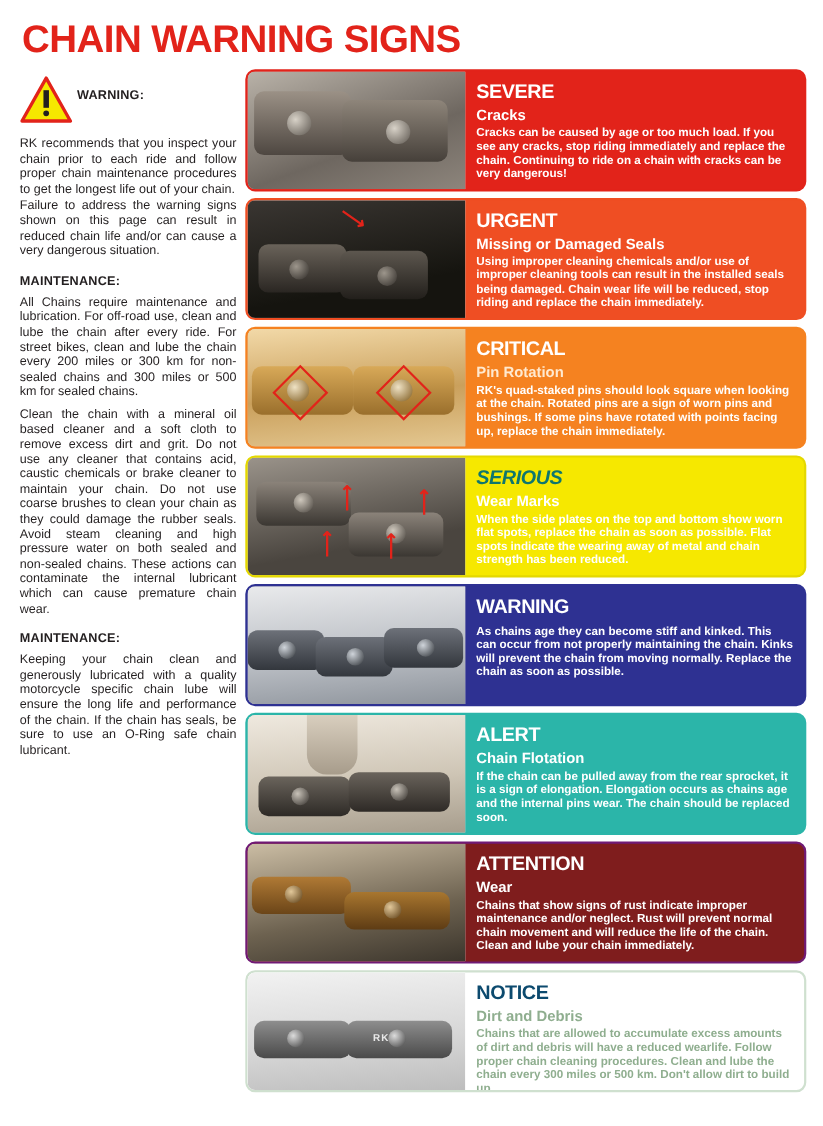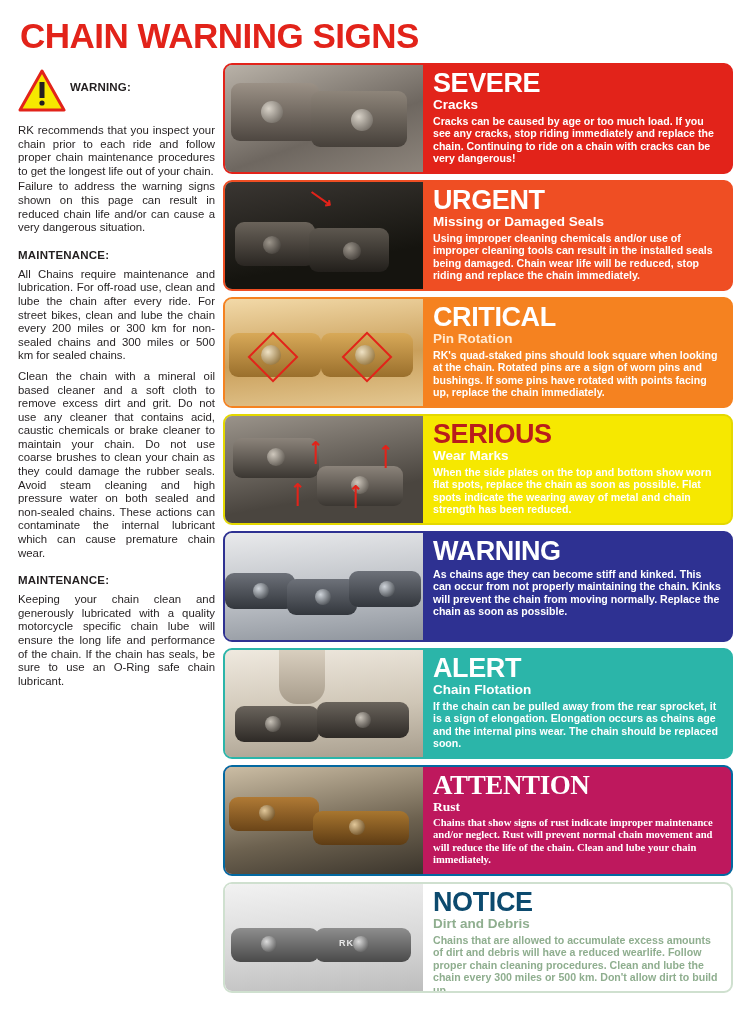--- a/index.html
+++ b/index.html
@@ -59,39 +59,39 @@
     overflow:hidden;
     background:#cfcfcf;
   }
   .card .txt{
     flex:1 1 auto;
     padding:5px 10px 4px 10px;
     box-sizing:border-box;
     color:#ffffff;
   }
   .card .big{
-    font-size:27px;font-weight:bold;line-height:27px;letter-spacing:-0.4px;
+    font-size:18px;font-weight:bold;line-height:27px;letter-spacing:-0.4px;
   }
   .card .sub{
     font-size:13.5px;font-weight:bold;line-height:15px;margin-top:0px;
   }
   .card .body{
     font-size:10.6px;line-height:12.4px;font-weight:bold;margin-top:3px;
   }
 
   
   .c-severe{background:#e2231a;border:2px solid #e2231a;}
   .c-urgent{background:#ef4e23;border:2px solid #ef4e23;}
   .c-critical{background:#f58220;border:2px solid #f58220;}
   .c-serious{background:#f6e800;border:2px solid #e4d800;}
   .c-serious .txt{color:#ffffff;}
-  .c-serious .big{color:#b91c1c;}
+  .c-serious .big{color:#0f766e;font-style:italic;}
   .c-caution{background:#2e3192;border:2px solid #2e3192;}
   .c-alert{background:#2bb5a9;border:2px solid #2bb5a9;}
-  .c-attention{background:#be185d;border:2px solid #0369a1;font-family:Liberation Serif, serif;}
+  .c-attention{background:#7f1d1d;border:2px solid #701a75;}
   .c-notice{background:#ffffff;border:2px solid #cfe0cf;}
   .c-notice .txt{color:#7fa37f;}
   .c-notice .big{color:#0c4a6e;}
   .c-notice .sub{color:#8fae8f;}
   .c-notice .body{color:#8fae8f;}
 
   .c-severe .big,.c-urgent .big,.c-critical .big,.c-caution .big,.c-alert .big,.c-attention .big{color:#ffffff;}
   .c-critical .sub{color:#ffe9cf;}
   .c-serious .sub{color:#ffffff;}
 
@@ -248,21 +248,21 @@
         <div class="photo">
           <div class="chainimg" style="background:linear-gradient(170deg,#cbbda4,#6d6250 60%,#3b352c);">
             <div class="plate" style="left:4px;top:30px;width:90px;height:34px;background:linear-gradient(180deg,#b07a35,#6b4518);"></div>
             <div class="plate" style="left:88px;top:44px;width:96px;height:34px;background:linear-gradient(180deg,#a8762f,#5e3c14);"></div>
             <div class="pin" style="left:34px;top:38px;width:16px;height:16px;background:radial-gradient(circle at 35% 35%,#e2c89a,#57380f);"></div>
             <div class="pin" style="left:124px;top:52px;width:16px;height:16px;background:radial-gradient(circle at 35% 35%,#e2c89a,#57380f);"></div>
           </div>
         </div>
         <div class="txt">
           <div class="big">ATTENTION</div>
-          <div class="sub">Rust</div>
+          <div class="sub">Wear</div>
           <div class="body">Chains that show signs of rust indicate improper maintenance and/or neglect. Rust will prevent normal chain movement and will reduce the life of the chain. Clean and lube your chain immediately.</div>
         </div>
       </div>
 
       <div class="card c-notice">
         <div class="photo" style="background:#ffffff;">
           <div class="chainimg" style="background:linear-gradient(175deg,#f2f2f2,#d6d6d6 60%,#bdbdbd);">
             <div class="plate" style="left:6px;top:44px;width:88px;height:34px;background:linear-gradient(180deg,#8e8e8e,#4a4a4a);"></div>
             <div class="plate" style="left:90px;top:44px;width:96px;height:34px;background:linear-gradient(180deg,#8e8e8e,#4a4a4a);"></div>
             <div class="pin" style="left:36px;top:52px;width:16px;height:16px;background:radial-gradient(circle at 35% 35%,#dcdcdc,#3d3d3d);"></div>

